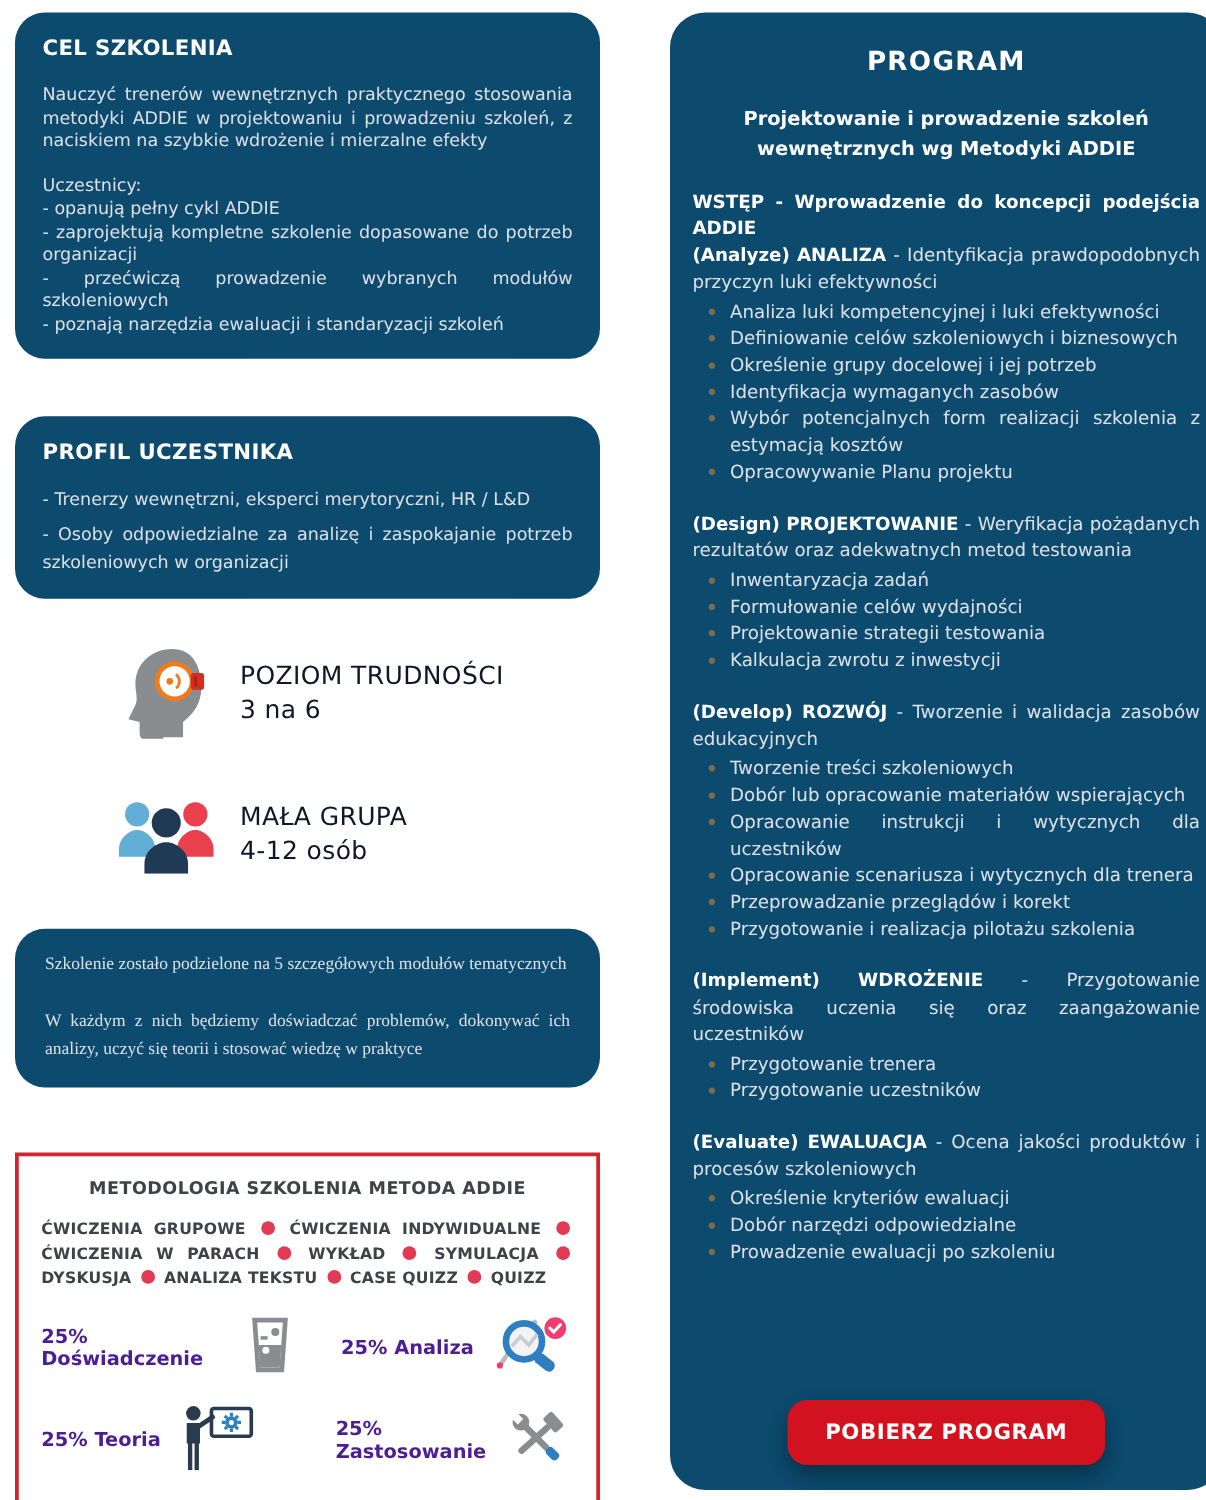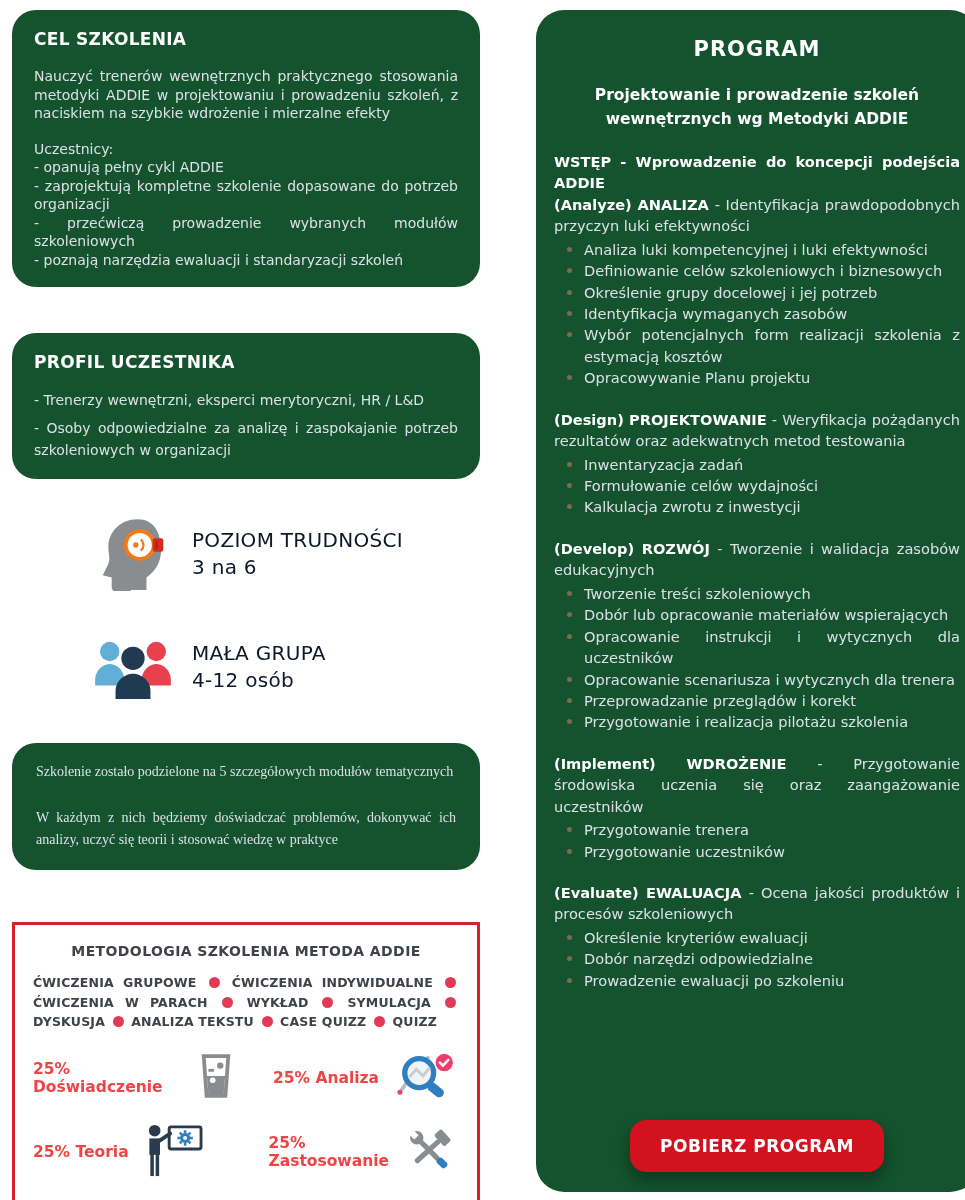--- a/index.html
+++ b/index.html
@@ -7,21 +7,21 @@
     width:965px;
     font-family:"DejaVu Sans","Liberation Sans",sans-serif;
     color:#3f4249;
     -webkit-font-smoothing:antialiased;
   }
   .page { display:flex; align-items:flex-start; padding:10px 11px 10px 12px; gap:32px; }
   .col-left  { width:468px; flex:none; }
   .col-right { width:442px; flex:none;padding-left:24px; }
 
   .navy-box {
-    background:#14532d; color:#dde1e7;
+    background:#0c4a6e; color:#dde1e7;
     border-radius:24px; padding:16px 22px 18px;
     font-size:14px; line-height:1.32;
   }
   .navy-box h2 { color:#ffffff; font-size:17px; margin:2px 0 0; letter-spacing:.3px; }
   .just { text-align:justify; }
   .navy-box p { margin:0; }
   .gap-top { margin-top:17px !important; }
 
   
   .features { margin:38px 0 0 78px; }
@@ -42,21 +42,21 @@
   }
   .techniques {
     font-weight:bold; font-size:12.5px; color:#3f4249;
     text-align:justify; line-height:1.55; letter-spacing:.2px; margin:0;
   }
   .dot {
     display:inline-block; width:11px; height:11px; border-radius:50%;
     background:#e23a55; margin:0 3px; vertical-align:-1px;
   }
   .mix { display:grid; grid-template-columns:1fr 1fr; margin-top:18px; row-gap:16px; }
-  .mix-cell { display:flex; align-items:center; gap:14px; font-weight:bold; font-size:15.5px; color:#ef4444; }
+  .mix-cell { display:flex; align-items:center; gap:14px; font-weight:bold; font-size:15.5px; color:#4c1d95; }
   .mix-cell.right { justify-content:flex-end; padding-right:4px;margin-left:36px; }
 
   
   .program-box {
     border-radius:28px; min-height:1146px; padding:16px 18px 20px;
     display:flex; flex-direction:column; font-size:14.6px; line-height:1.47;
   }
   .program-title { text-align:center; color:#fff; font-weight:bold; font-size:21px; letter-spacing:1px; margin:8px 0 18px; }
   .program-sub { text-align:center; color:#fff; font-weight:bold; font-size:15.5px; line-height:1.55; margin:0 26px 20px; }
   .pintro { font-weight:bold; color:#fff; margin:0 0 20px; }
@@ -259,20 +259,21 @@
         </ul>
       </div>
 
       <div class="psec">
         <p class="phead just">
           <b>(Design)</b> <b>PROJEKTOWANIE</b> <span>- Weryfikacja pożądanych rezultatów oraz adekwatnych metod testowania</span>
         </p>
         <ul class="pbullets">
           <li>Inwentaryzacja zadań</li>
           <li>Formułowanie celów wydajności</li>
+          <li>Projektowanie strategii testowania</li>
           <li>Kalkulacja zwrotu z inwestycji</li>
         </ul>
       </div>
 
       <div class="psec">
         <p class="phead just">
           <b>(Develop)</b> <b>ROZWÓJ</b> <span>- Tworzenie i walidacja zasobów edukacyjnych</span>
         </p>
         <ul class="pbullets">
           <li>Tworzenie treści szkoleniowych</li>

